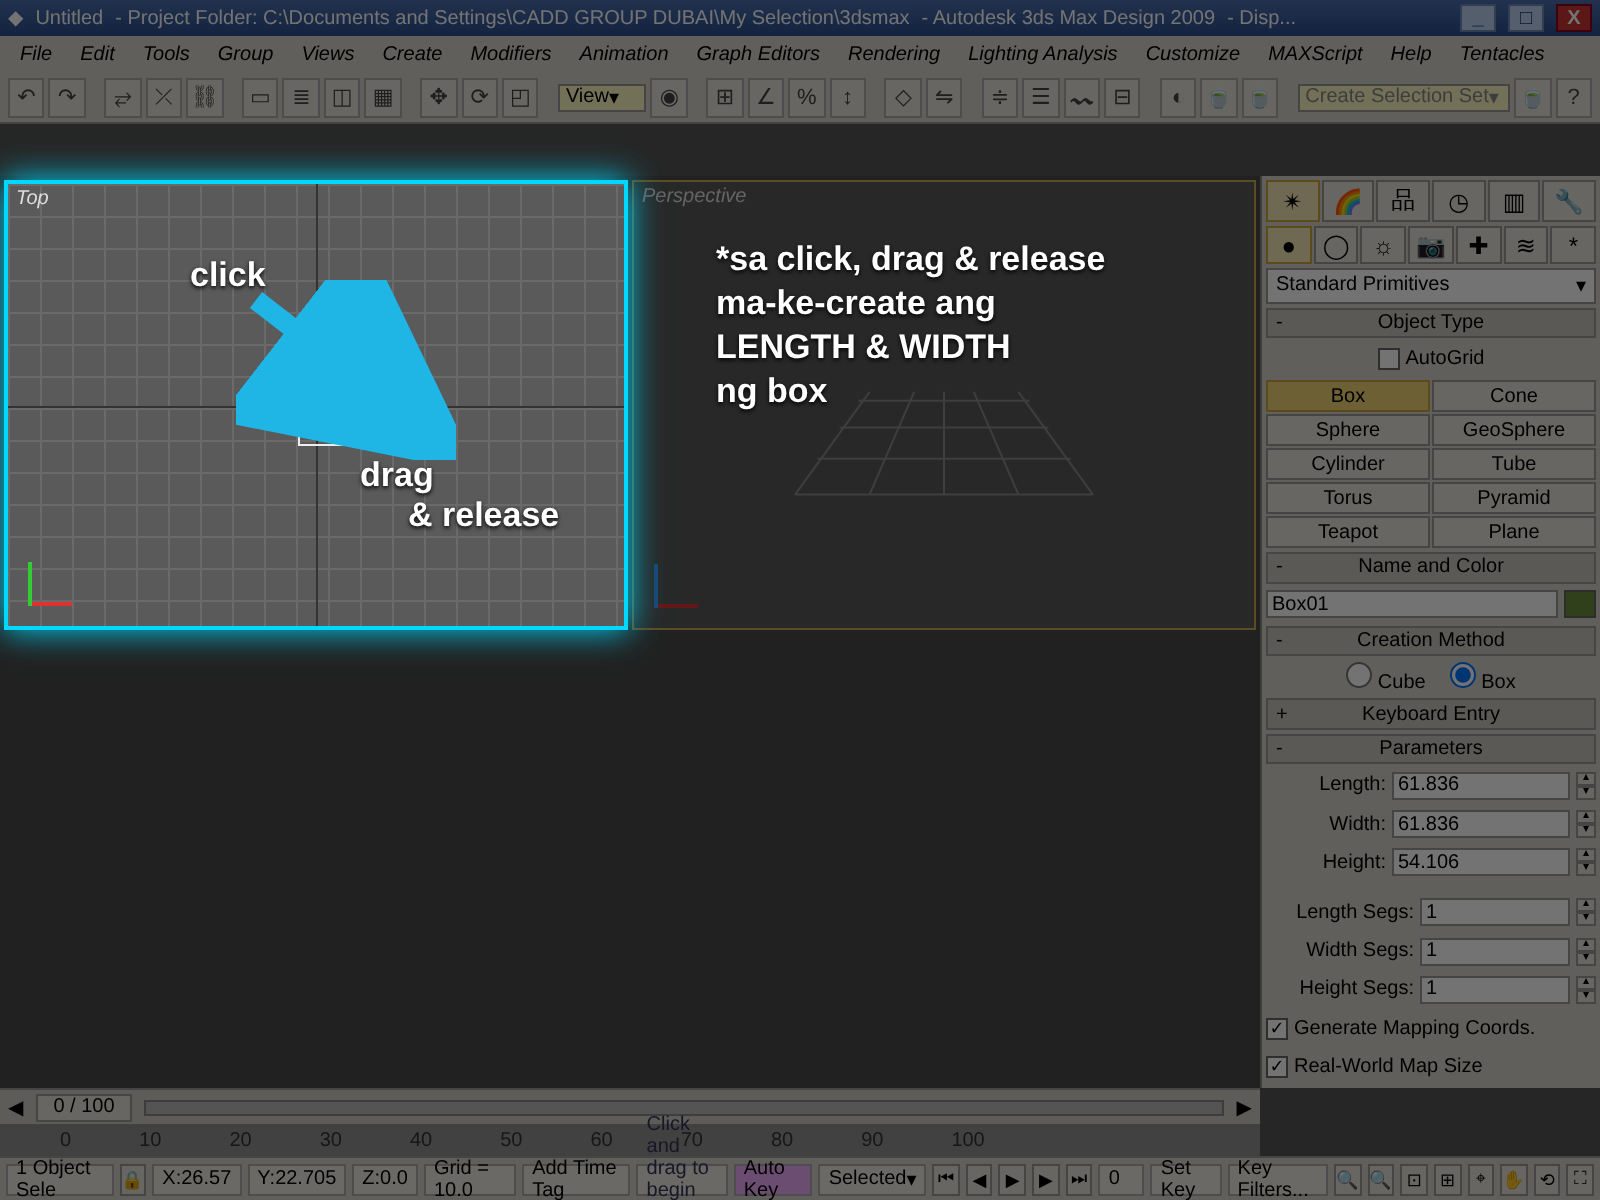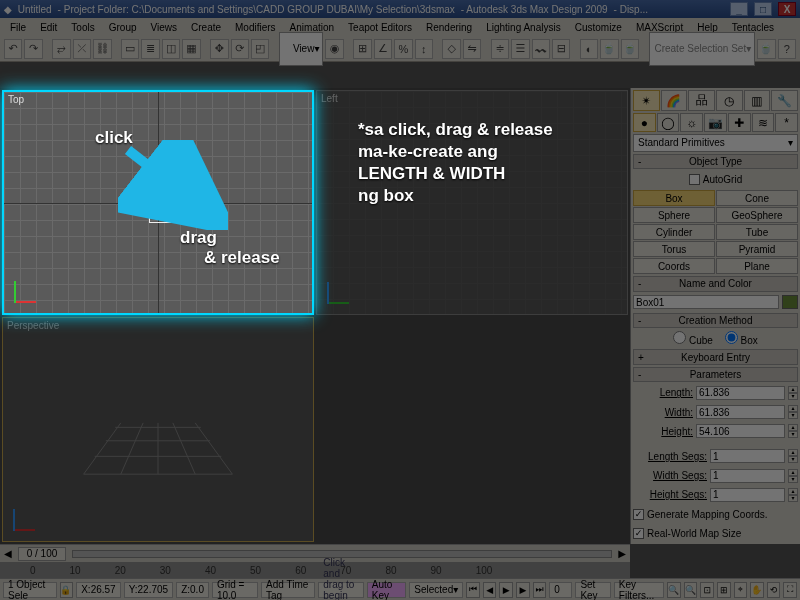--- a/index.html
+++ b/index.html
@@ -5,33 +5,33 @@
   * { box-sizing: border-box; margin: 0; padding: 0; font-family: Tahoma, sans-serif; font-size: 10px; }
   body { width: 800px; height: 600px; background: #555; position: relative; overflow: hidden; }
   .dim-overlay { position:absolute; inset:0; background:rgba(0,0,0,0.55); pointer-events:none; z-index:50; }
 
   
   .titlebar { height:18px; background:linear-gradient(#4a6fae,#2b4e8c); color:#fff; display:flex; align-items:center; padding:0 4px; font-size:11px; gap:6px; }
   .titlebar .spacer{flex:1}
   .winbtn{width:18px;height:14px;background:#c33;display:flex;align-items:center;justify-content:center;color:#fff;font-weight:bold;border:1px solid #802; font-size:10px;}
   .winbtn.min,.winbtn.max{background:#bcd0ef;color:#14386b;border:1px solid #6a88b8;}
   .menubar { height:18px; background:#d6d3cb; display:flex; align-items:center; padding:0 4px; gap:2px; }
-  .menubar span{padding:1px 6px;}
+  .menubar span{padding:1px 6px;font-style:italic;}
 
   
   .toolbar { height:26px; background:#d6d3cb; border-bottom:1px solid #9a968c; display:flex; align-items:center; padding:0 4px; gap:2px; }
   .tbtn{width:20px;height:20px;border:1px solid #aaa;background:#e5e2da;display:flex;align-items:center;justify-content:center;font-size:11px;color:#444;}
   .tsep{width:6px}
-  .tfield{height:34px;border:1px solid #999;background:#ffffff;padding:0 3px;display:flex;align-items:center;justify-content:flex-end;}
+  .tfield{height:14px;border:1px solid #999;background:#fef9c3;padding:0 3px;display:flex;align-items:center;}
 
   
   .main { position:absolute; top:88px; left:0; right:0; bottom:56px; display:flex; }
   .viewports { flex:1; background:#4a4a4a; display:grid; grid-template-columns:1fr 1fr; grid-template-rows:1fr 1fr; gap:2px; padding:2px; position:relative; }
   .vp { background:#5a5a5a; border:1px solid #888; position:relative; }
-  .vp-label{position:absolute;top:2px;left:4px;color:#ddd;font-size:10px;}
+  .vp-label{position:absolute;top:2px;left:4px;color:#ddd;font-size:10px;font-style:italic;}
   .vp.active{z-index:60;border:2px solid #00d8ff; box-shadow:0 0 16px #00d8ff;}
   .vp.persp{border:1px solid #caa84e;}
   .grid-bg{position:absolute;inset:0;background-image:linear-gradient(#6a6a6a 1px,transparent 1px),linear-gradient(90deg,#6a6a6a 1px,transparent 1px);background-size:16px 16px;}
   .axis-v{position:absolute;left:50%;top:0;bottom:0;width:1px;background:#333;}
   .axis-h{position:absolute;top:50%;left:0;right:0;height:1px;background:#333;}
   .gizmo{position:absolute;left:10px;bottom:10px;width:30px;height:30px;}
   .gizmo .gx{position:absolute;left:0;bottom:0;width:22px;height:2px;background:#d33;}
   .gizmo .gy{position:absolute;left:0;bottom:0;width:2px;height:22px;background:#3c3;}
   .drawn-box{position:absolute;border:1px solid #eee;}
 
@@ -45,21 +45,21 @@
   .tabrow{display:flex;gap:1px;height:22px;}
   .tabrow .tab{flex:1;border:1px solid #999;background:#e5e2da;display:flex;align-items:center;justify-content:center;font-size:12px;}
   .tabrow .tab.on{background:#f5e7b8;border-color:#caa53e;}
   .drop{height:18px;border:1px solid #999;background:#fff;display:flex;align-items:center;padding:0 4px;justify-content:space-between;}
   .rollhdr{height:16px;background:#c9c6be;border:1px solid #999;display:flex;align-items:center;justify-content:center;position:relative;}
   .rollhdr .pm{position:absolute;left:4px;}
   .grid2{display:grid;grid-template-columns:1fr 1fr;gap:1px;}
   .objbtn{height:16px;border:1px solid #999;background:#e5e2da;display:flex;align-items:center;justify-content:center;}
   .objbtn.on{background:#f3d477;border-color:#caa53e;}
   .row{display:flex;align-items:center;gap:3px;height:18px;}
-  .lbl{flex:0 0 60px;text-align:right;text-decoration:underline;}
+  .lbl{flex:0 0 60px;text-align:right;}
   .num{flex:1;border:1px solid #999;background:#fff;height:14px;padding:0 2px;display:flex;align-items:center;}
   .spin{width:10px;display:flex;flex-direction:column;}
   .spin div{height:7px;border:1px solid #999;background:#e5e2da;font-size:6px;text-align:center;line-height:5px;}
   .chk{width:11px;height:11px;border:1px solid #666;background:#fff;display:inline-flex;align-items:center;justify-content:center;font-size:9px;}
   .colorsw{width:16px;height:14px;border:1px solid #666;background:#6a8f3a;}
 
   
   .timeslider{position:absolute;left:0;right:170px;bottom:38px;height:18px;background:#cfcdc4;border-top:1px solid #999;display:flex;align-items:center;padding:0 4px;gap:6px;}
   .timeslider .knob{background:#e5e2da;border:1px solid #999;padding:0 8px;height:14px;display:flex;align-items:center;}
   .trackbar{position:absolute;left:0;right:170px;bottom:22px;height:16px;background:#909090;display:flex;align-items:center;color:#333;padding-left:30px;gap:34px;}
@@ -85,21 +85,21 @@
 
 <div class="menubar">
   <span>File</span>
   <span>Edit</span>
   <span>Tools</span>
   <span>Group</span>
   <span>Views</span>
   <span>Create</span>
   <span>Modifiers</span>
   <span>Animation</span>
-  <span>Teapot Editors</span>
+  <span>Graph Editors</span>
   <span>Rendering</span>
   <span>Lighting Analysis</span>
   <span>Customize</span>
   <span>MAXScript</span>
   <span>Help</span>
   <span>Tentacles</span>
 </div>
 
 <div class="toolbar">
   <div class="tbtn">↶</div>
@@ -152,28 +152,20 @@
         <div class="axis-h"></div>
       <span class="vp-label">Top</span>
       <div class="gizmo">
           <div class="gx"></div>
           <div class="gy"></div>
         </div>
       <div class="drawn-box" style="left:47%;top:42%;width:38px;height:38px"></div>
     </div>
 
 
-    <div class="vp">
-      <div class="grid-bg" style="opacity:.35"></div>
-      <span class="vp-label">Left</span>
-      <div class="gizmo">
-          <div class="gx" style="background:#3c3"></div>
-          <div class="gy" style="background:#39f"></div>
-        </div>
-    </div>
 
     <div class="vp persp">
       <span class="vp-label">Perspective</span>
       <div class="gizmo">
           <div class="gx"></div>
           <div class="gy" style="background:#39f"></div>
         </div>
       <svg style="position:absolute;left:20%;top:30%;width:60%;height:50%">
         <g stroke="#8a8a8a" stroke-width="1">
           <line x1="10%" y1="80%" x2="90%" y2="80%"></line>
@@ -223,21 +215,21 @@
       </div>
     <div class="grid2">
       <div class="objbtn on">Box</div>
       <div class="objbtn">Cone</div>
       <div class="objbtn">Sphere</div>
       <div class="objbtn">GeoSphere</div>
       <div class="objbtn">Cylinder</div>
       <div class="objbtn">Tube</div>
       <div class="objbtn">Torus</div>
       <div class="objbtn">Pyramid</div>
-      <div class="objbtn">Coords</div>
+      <div class="objbtn">Teapot</div>
       <div class="objbtn">Plane</div>
     </div>
 
     <div class="rollhdr">
         <span class="pm">-</span>
         <span>Name and Color</span>
       </div>
     <div class="row">
         <div class="num" style="flex:1">Box01</div>
         <div class="colorsw"></div>

